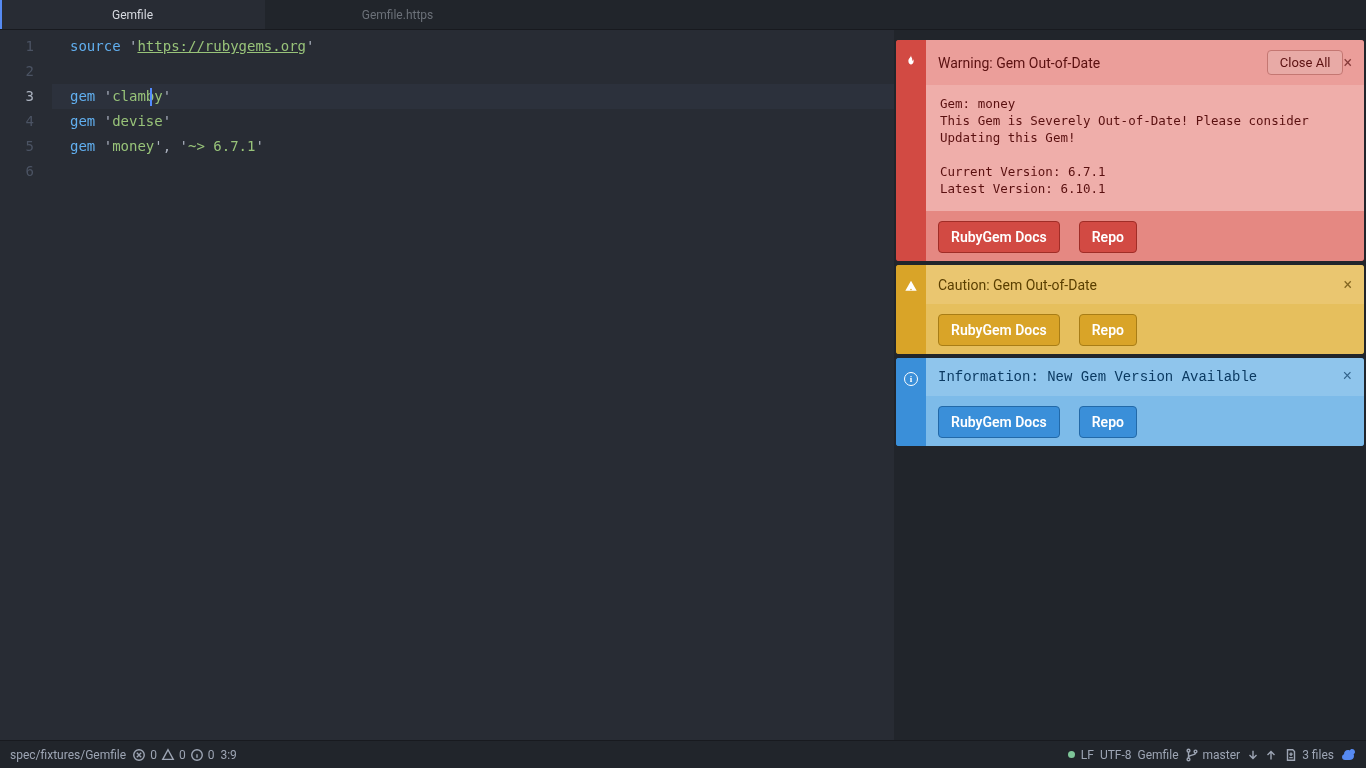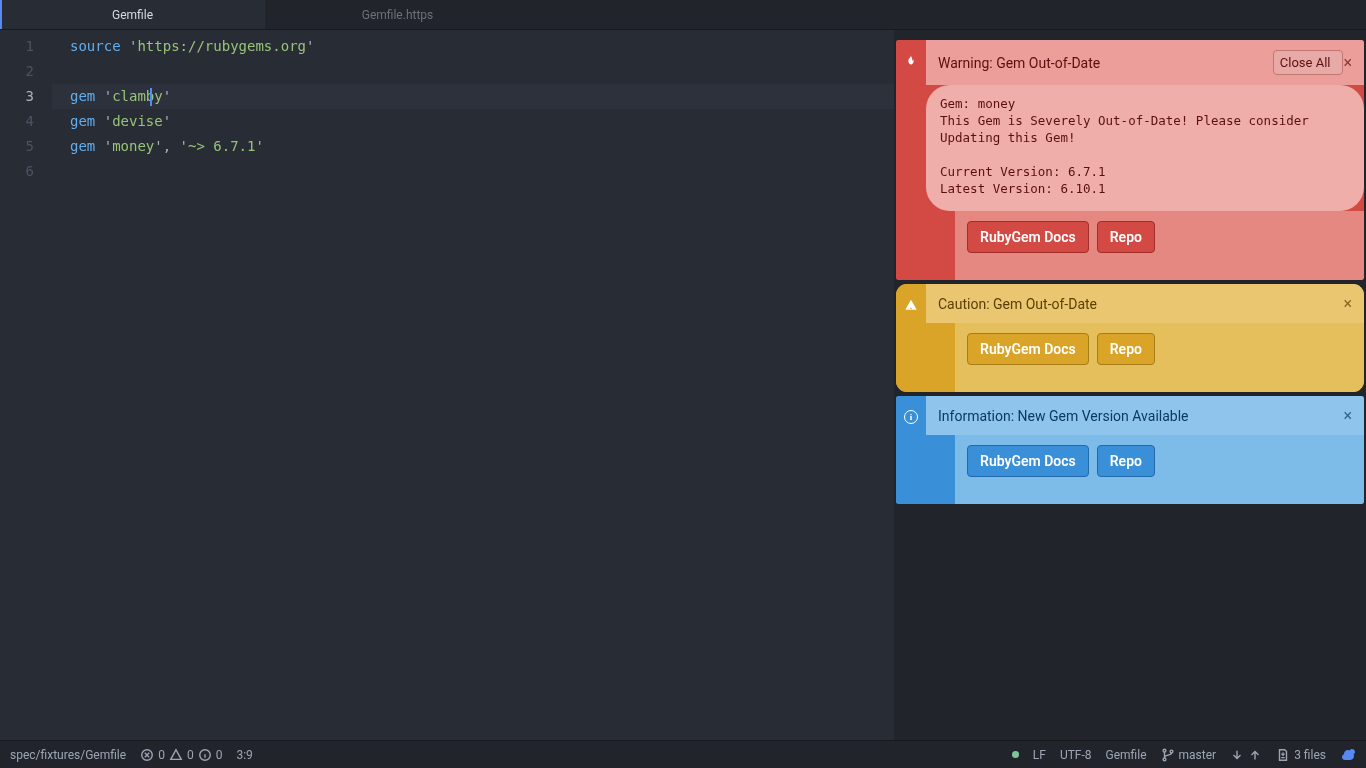--- a/index.html
+++ b/index.html
@@ -11,60 +11,60 @@
 .tab.active::before { content:""; position:absolute; left:0; top:0; bottom:0; width:2px; background:#568af2; }
 .main { flex:1; display:flex; overflow:hidden; }
 .editor { flex:1; display:flex; font-family:Menlo,Monaco,Consolas,monospace; font-size:14px; line-height:25px; padding-top:4px; }
 .gutter { width:52px; text-align:right; padding-right:18px; color:#4b5363; user-select:none; }
 .gutter .ln.active { color:#abb2bf; }
 .code { flex:1; position:relative; }
 .code .line { white-space:pre; padding-left:18px; }
 .code .line.active { background:#2c313c; }
 .tok-kw { color:#61afef; }
 .tok-str { color:#98c379; }
-.tok-url { color:#98c379; }
+.tok-url { color:#98c379; text-decoration:underline; }
 .tok-pn { color:#abb2bf; }
 .cursor { position:absolute; width:2px; height:18px; background:#528bff; top:54px; left:98px; }
 
 .notif-panel { width:472px; overflow:auto; background:#21252b; padding:0; display:flex; flex-direction:column; gap:1px; padding-top:10px; }
 .notif { display:flex; border-radius:3px; margin:0 2px 3px 2px; overflow:hidden; }
 .notif .iconcol { width:30px; display:flex; align-items:flex-start; justify-content:center; padding-top:14px; font-size:14px; }
 .notif .content { flex:1; display:flex; flex-direction:column; }
 .notif .header { display:flex; align-items:center; justify-content:space-between; padding:10px 12px; font-size:14px; }
 .notif .header .title { flex:1; }
 .notif .header .close-x { font-size:16px; cursor:pointer; opacity:.7; }
 .notif .body { padding:10px 14px 14px; font-family:Menlo,Monaco,Consolas,monospace; font-size:12.5px; line-height:17px; white-space:pre-wrap; }
-.notif .footer { padding:10px 12px 27px; display:flex; gap:8px;margin-left:29px; }
+.notif .footer { padding:10px 12px 8px; display:flex; gap:19px; }
 .btn { padding:7px 12px; border:1px solid rgba(0,0,0,0.25); border-radius:4px; font-size:14px; font-weight:600; color:#fff; cursor:pointer; }
 .btn.small { padding:4px 12px; font-weight:400; font-size:13px; }
 
 .sev-error { background:#d24a43; }
 .sev-error .iconcol { background:#d24a43; color:#fff; }
 .sev-error .header { background:#eb9e9a; color:#5a1010; }
-.sev-error .body { background:#efaeaa; color:#5a1010;border-radius:24px; }
+.sev-error .body { background:#efaeaa; color:#5a1010; }
 .sev-error .footer { background:#e58882; }
 .sev-error .btn { background:#d24a43; border-color:#a02d27; }
-.sev-error .btn.small { background:#e8aaa6; color:#5a1010; border-color:#c47772;padding-left:6px; }
-
-.sev-warn { background:#d9a428;border-radius:11px; }
+.sev-error .btn.small { background:#e8aaa6; color:#5a1010; border-color:#c47772; }
+
+.sev-warn { background:#d9a428; }
 .sev-warn .iconcol { background:#d9a428; color:#fff; }
 .sev-warn .header { background:#eac670; color:#5a3f00; }
 .sev-warn .body { background:#f0d083; color:#5a3f00; }
 .sev-warn .footer { background:#e6bf5d; }
 .sev-warn .btn { background:#d9a428; border-color:#a87d16; }
 
 .sev-info { background:#3a8fd9; }
 .sev-info .iconcol { background:#3a8fd9; color:#fff; }
-.sev-info .header { background:#8fc5ec; color:#0b3a62; }
+.sev-info .header { background:#8fc5ec; color:#0b3a62;font-family:Liberation Mono, monospace; }
 .sev-info .body { background:#a9d3f2; color:#0b3a62; }
 .sev-info .footer { background:#7dbbe9; }
 .sev-info .btn { background:#3a8fd9; border-color:#2269a8; }
 
 .statusbar { height:28px; background:#21252b; border-top:1px solid #181a1f; display:flex; align-items:center; font-size:12px; color:#9da5b4; padding:0 10px; justify-content:space-between; }
-.statusbar .left, .statusbar .right { display:flex; align-items:center; gap:14px; }
+.statusbar .left, .statusbar .right { display:flex; align-items:center; gap:6px; }
 .statusbar .seg { display:flex; align-items:center; gap:4px; cursor:pointer; }
 .statusbar .dot { width:7px; height:7px; border-radius:50%; background:#7ec699; display:inline-block; }
 .statusbar svg { width:14px; height:14px; fill:none; stroke:#9da5b4; stroke-width:1.6; }
 .statusbar .squirrel svg { stroke:none; fill:#568af2; width:16px; height:16px; }
 .iconcol svg { width:14px; height:14px; }
 .circle-i { width:14px; height:14px; border:1.5px solid #fff; border-radius:50%; display:flex; align-items:center; justify-content:center; font-size:9px; color:#fff; font-family:serif; font-weight:bold; }
 </style>
 </head>
 <body>
 

